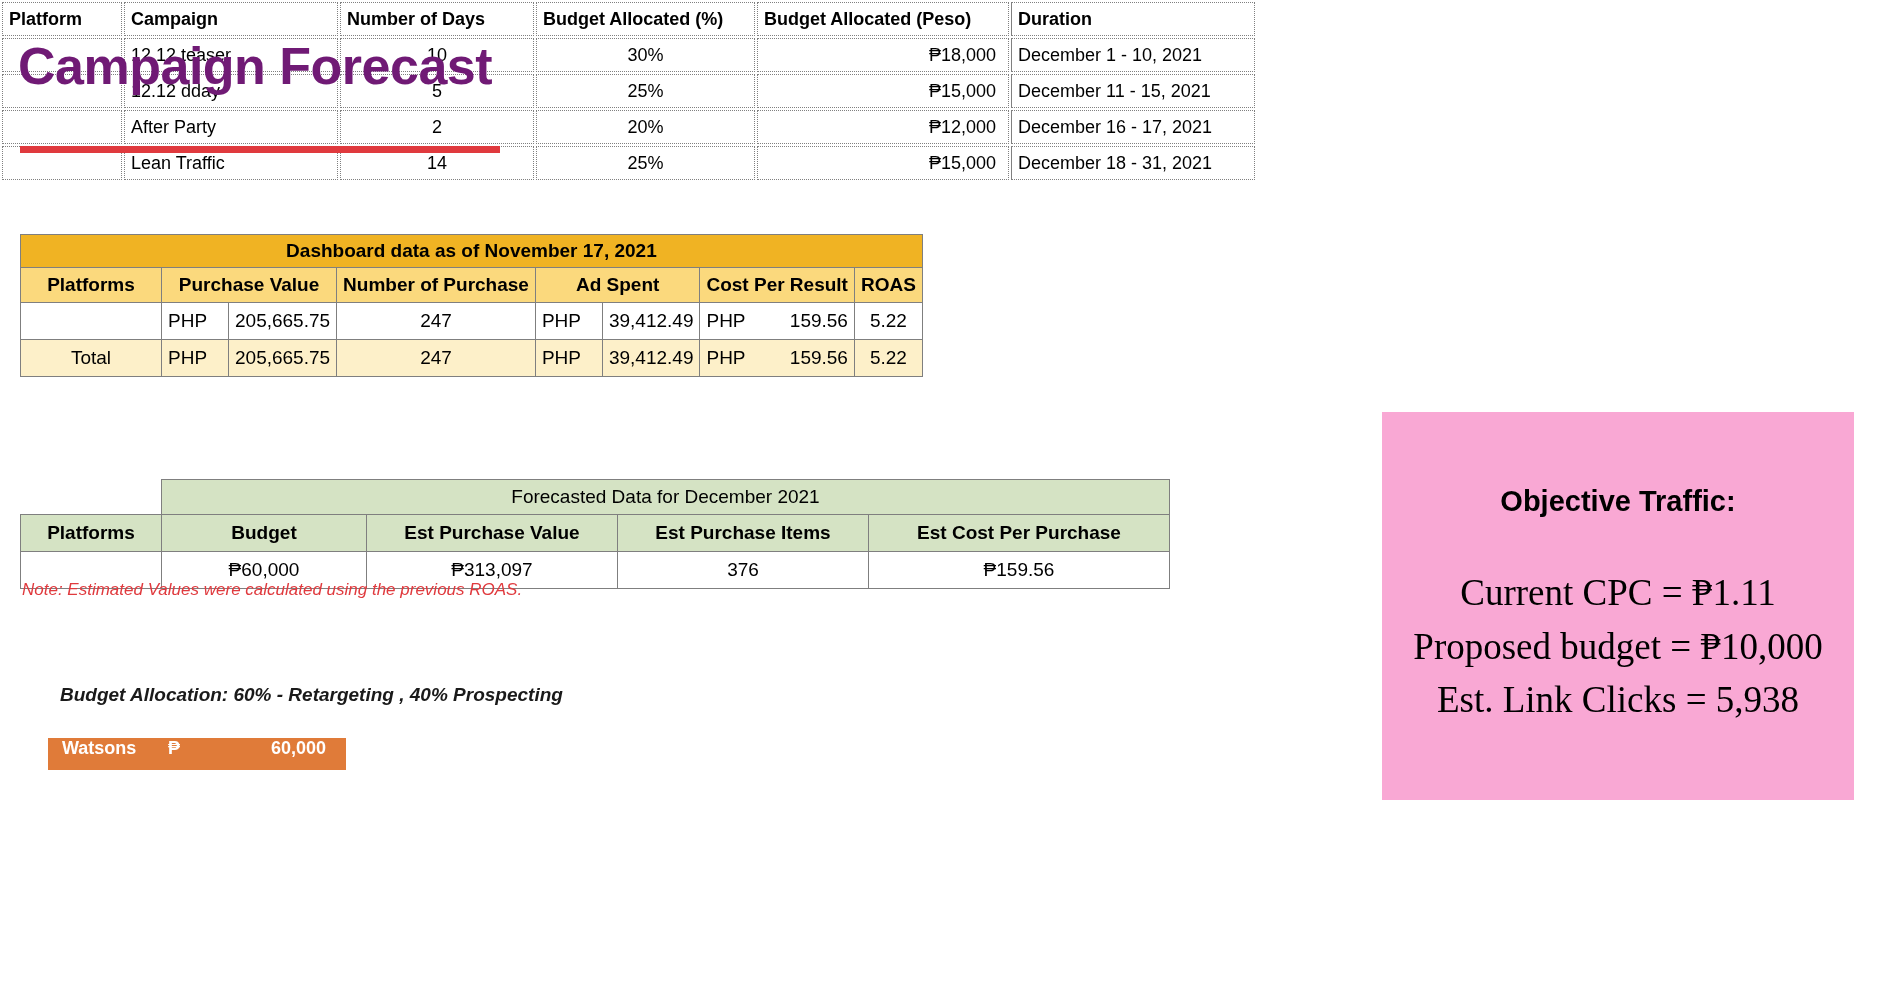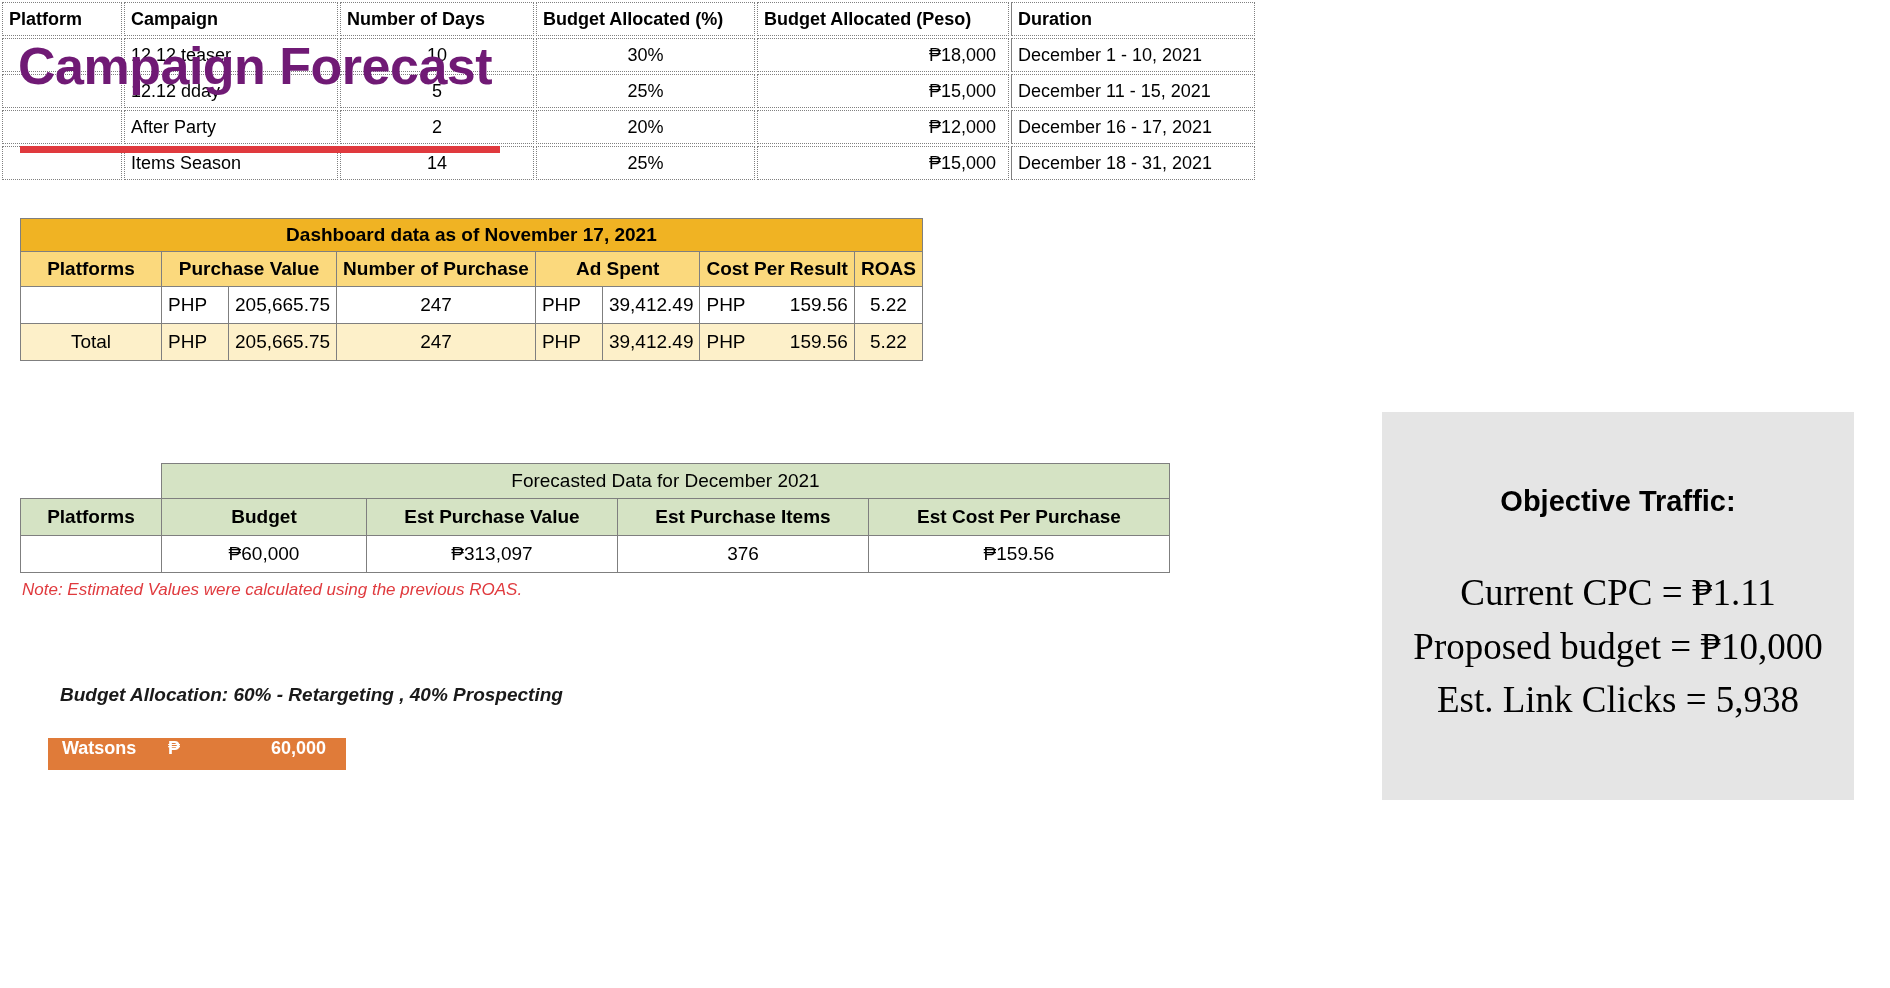--- a/index.html
+++ b/index.html
@@ -33,20 +33,21 @@
     width: 480px;
     height: 7px;
     background: #e03a3e;
   }
 
   
   table.grid {
     border-collapse: collapse;
     position: absolute;
     font-size: 19px;
+    margin-top: 16px;
   }
   table.grid td, table.grid th {
     border: 1px solid #7f7f7f;
     padding: 2px 6px;
     font-weight: normal;
     white-space: nowrap;
   }
 
   
   #dashboard-table {
@@ -164,21 +165,21 @@
   #plan-table thead .c-pct { text-align: left; }
   #plan-table thead .c-peso { text-align: left; padding-right: 6px; }
 
   
   #objective-box {
     position: absolute;
     left: 1382px;
     top: 412px;
     width: 472px;
     height: 388px;
-    background: #e5e5e5;
+    background: #f9a8d4;
     display: flex;
     flex-direction: column;
     align-items: center;
     justify-content: center;
     text-align: center;
   }
   #objective-box .obj-title {
     font-size: 29px;
     font-weight: bold;
     margin-bottom: 48px;
@@ -301,21 +302,21 @@
     <tr>
       <td class="c-platform"></td>
       <td class="c-campaign">After Party</td>
       <td class="c-days">2</td>
       <td class="c-pct">20%</td>
       <td class="c-peso">₱12,000</td>
       <td class="c-duration">December 16 - 17, 2021</td>
     </tr>
     <tr>
       <td class="c-platform"></td>
-      <td class="c-campaign">Items Season</td>
+      <td class="c-campaign">Lean Traffic</td>
       <td class="c-days">14</td>
       <td class="c-pct">25%</td>
       <td class="c-peso">₱15,000</td>
       <td class="c-duration">December 18 - 31, 2021</td>
     </tr>
   </tbody>
 </table>
 
 <div id="objective-box">
   <div class="obj-title">Objective Traffic:</div>

